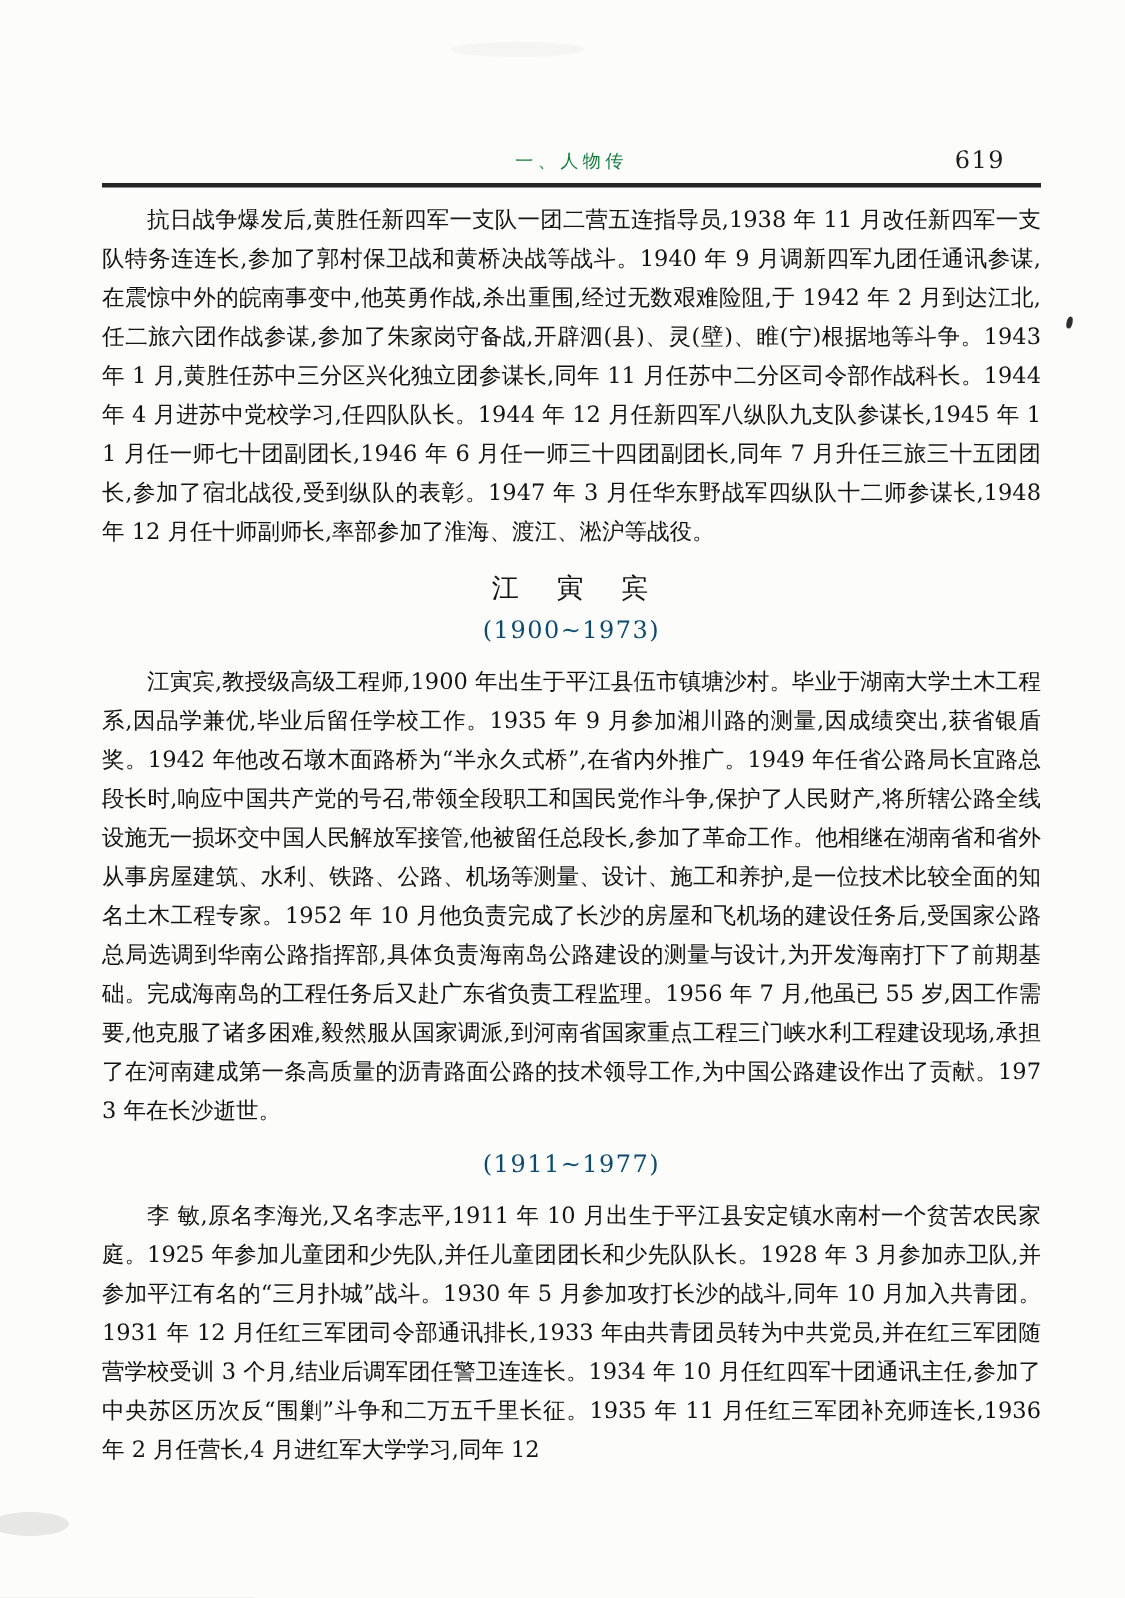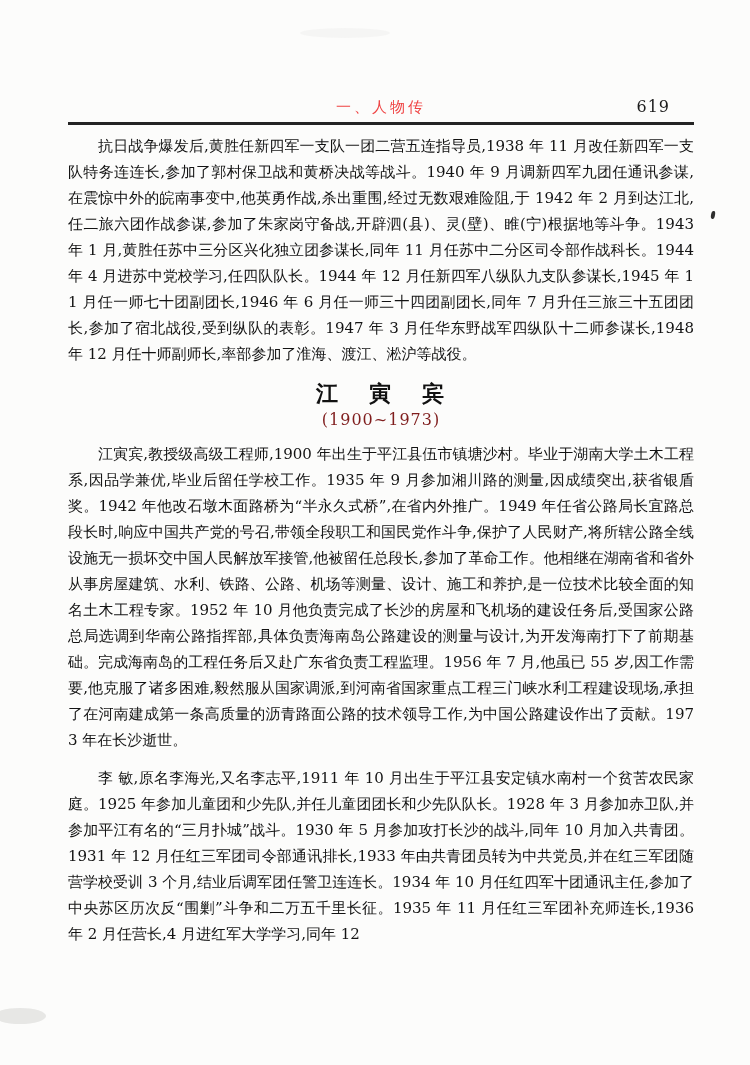--- a/index.html
+++ b/index.html
@@ -24,23 +24,23 @@
     width: 626px;
   }
   .page-header {
     position: relative;
     margin-top: 96px;
     height: 22px;
     line-height: 22px;
   }
   .running-title {
     text-align: center;
-    font-size: 15px;
+    font-size: 12px;
     letter-spacing: 3px;
-    color: #ef4444;
+    color: #15803d;
   }
   .page-number {
     position: absolute;
     right: 24px;
     top: 0;
     font-size: 16px;
     letter-spacing: 1px;
     color: #1c1c1c;
     margin-left: 44px;
   }
@@ -63,36 +63,36 @@
   }
   .indent {
     text-indent: 2em;
   }
   .bio-heading {
     margin: 12px 0 0 0;
     text-align: center;
   }
   .bio-name {
     display: block;
-    font-size: 22px;
+    font-size: 18px;
     line-height: 28px;
-    font-weight: 700;
+    font-weight: 400;
     letter-spacing: 2px;
     white-space: pre;
     color: #111;
   }
   .bio-years {
     display: block;
     font-size: 16px;
     line-height: 22px;
     margin-top: 2px;
     margin-bottom: 10px;
     font-weight: 400;
     letter-spacing: 1px;
-    color: #7f1d1d;
+    color: #0c4a6e;
   }
   
   .speck-right {
     position: absolute;
     left: 711px;
     top: 211px;
     width: 4px;
     height: 8px;
     background: #2e2e2e;
     border-radius: 60% 40% 55% 45%;
@@ -138,20 +138,21 @@
 
 
       <h2 class="bio-heading">
         <span class="bio-name">江   寅   宾</span>
         <span class="bio-years">(1900~1973)</span>
       </h2>
 
       <p class="indent">江寅宾,教授级高级工程师,1900 年出生于平江县伍市镇塘沙村。毕业于湖南大学土木工程系,因品学兼优,毕业后留任学校工作。1935 年 9 月参加湘川路的测量,因成绩突出,获省银盾奖。1942 年他改石墩木面路桥为“半永久式桥”,在省内外推广。1949 年任省公路局长宜路总段长时,响应中国共产党的号召,带领全段职工和国民党作斗争,保护了人民财产,将所辖公路全线设施无一损坏交中国人民解放军接管,他被留任总段长,参加了革命工作。他相继在湖南省和省外从事房屋建筑、水利、铁路、公路、机场等测量、设计、施工和养护,是一位技术比较全面的知名土木工程专家。1952 年 10 月他负责完成了长沙的房屋和飞机场的建设任务后,受国家公路总局选调到华南公路指挥部,具体负责海南岛公路建设的测量与设计,为开发海南打下了前期基础。完成海南岛的工程任务后又赴广东省负责工程监理。1956 年 7 月,他虽已 55 岁,因工作需要,他克服了诸多困难,毅然服从国家调派,到河南省国家重点工程三门峡水利工程建设现场,承担了在河南建成第一条高质量的沥青路面公路的技术领导工作,为中国公路建设作出了贡献。1973 年在长沙逝世。</p>
 
       <h2 class="bio-heading">
+        <span class="bio-years">(1911~1977)</span>
       </h2>
 
       <p class="indent">李 敏,原名李海光,又名李志平,1911 年 10 月出生于平江县安定镇水南村一个贫苦农民家庭。1925 年参加儿童团和少先队,并任儿童团团长和少先队队长。1928 年 3 月参加赤卫队,并参加平江有名的“三月扑城”战斗。1930 年 5 月参加攻打长沙的战斗,同年 10 月加入共青团。1931 年 12 月任红三军团司令部通讯排长,1933 年由共青团员转为中共党员,并在红三军团随营学校受训 3 个月,结业后调军团任警卫连连长。1934 年 10 月任红四军十团通讯主任,参加了中央苏区历次反“围剿”斗争和二万五千里长征。1935 年 11 月任红三军团补充师连长,1936 年 2 月任营长,4 月进红军大学学习,同年 12</p>
 
     </main>
   </div>
 
   <div class="speck-right"></div>
   <div class="smudge-bottom-left"></div>
   <div class="smudge-top"></div>

